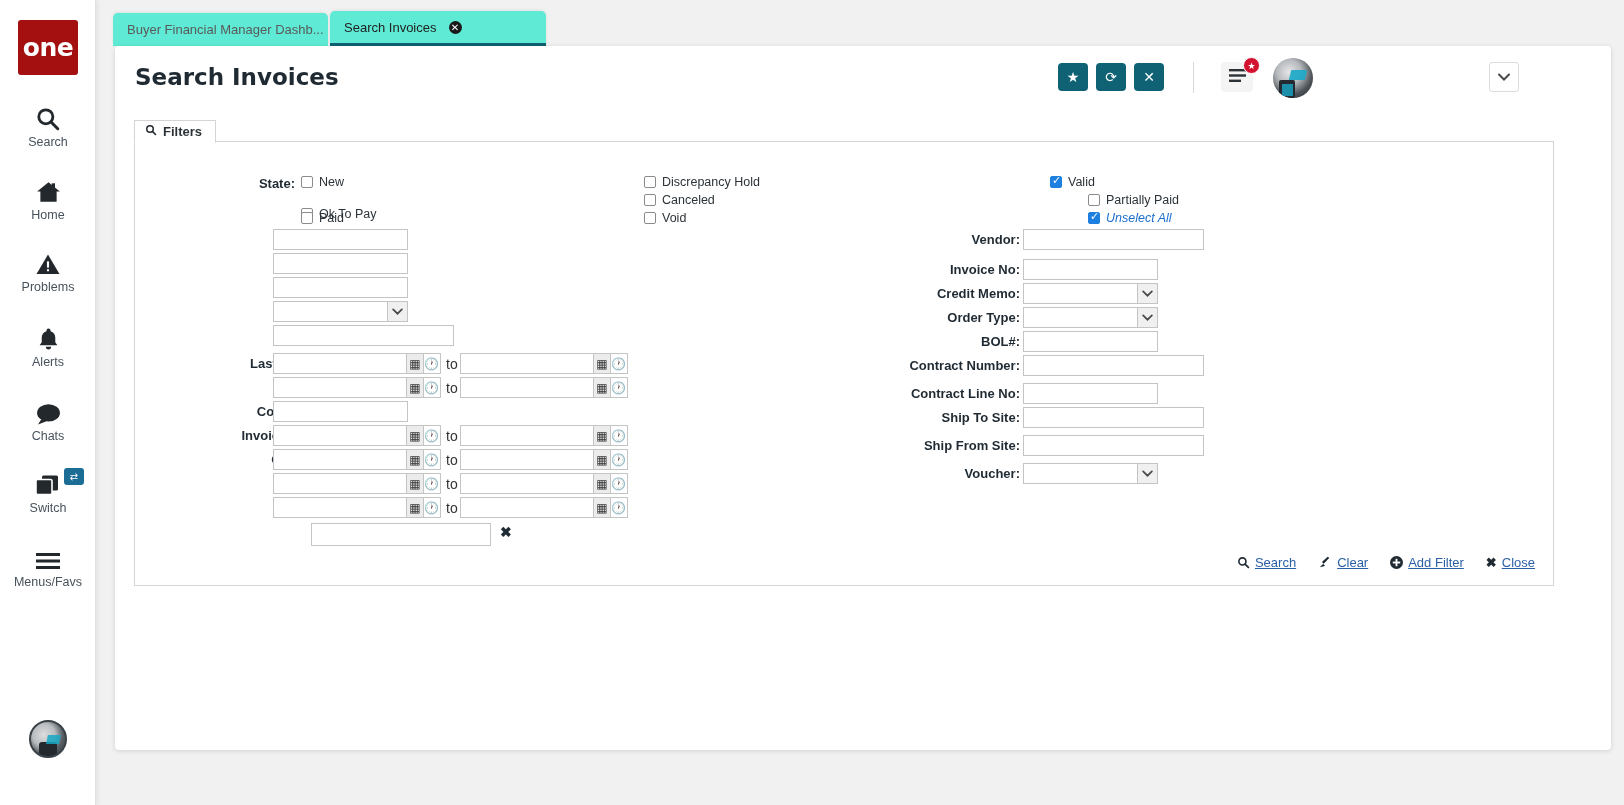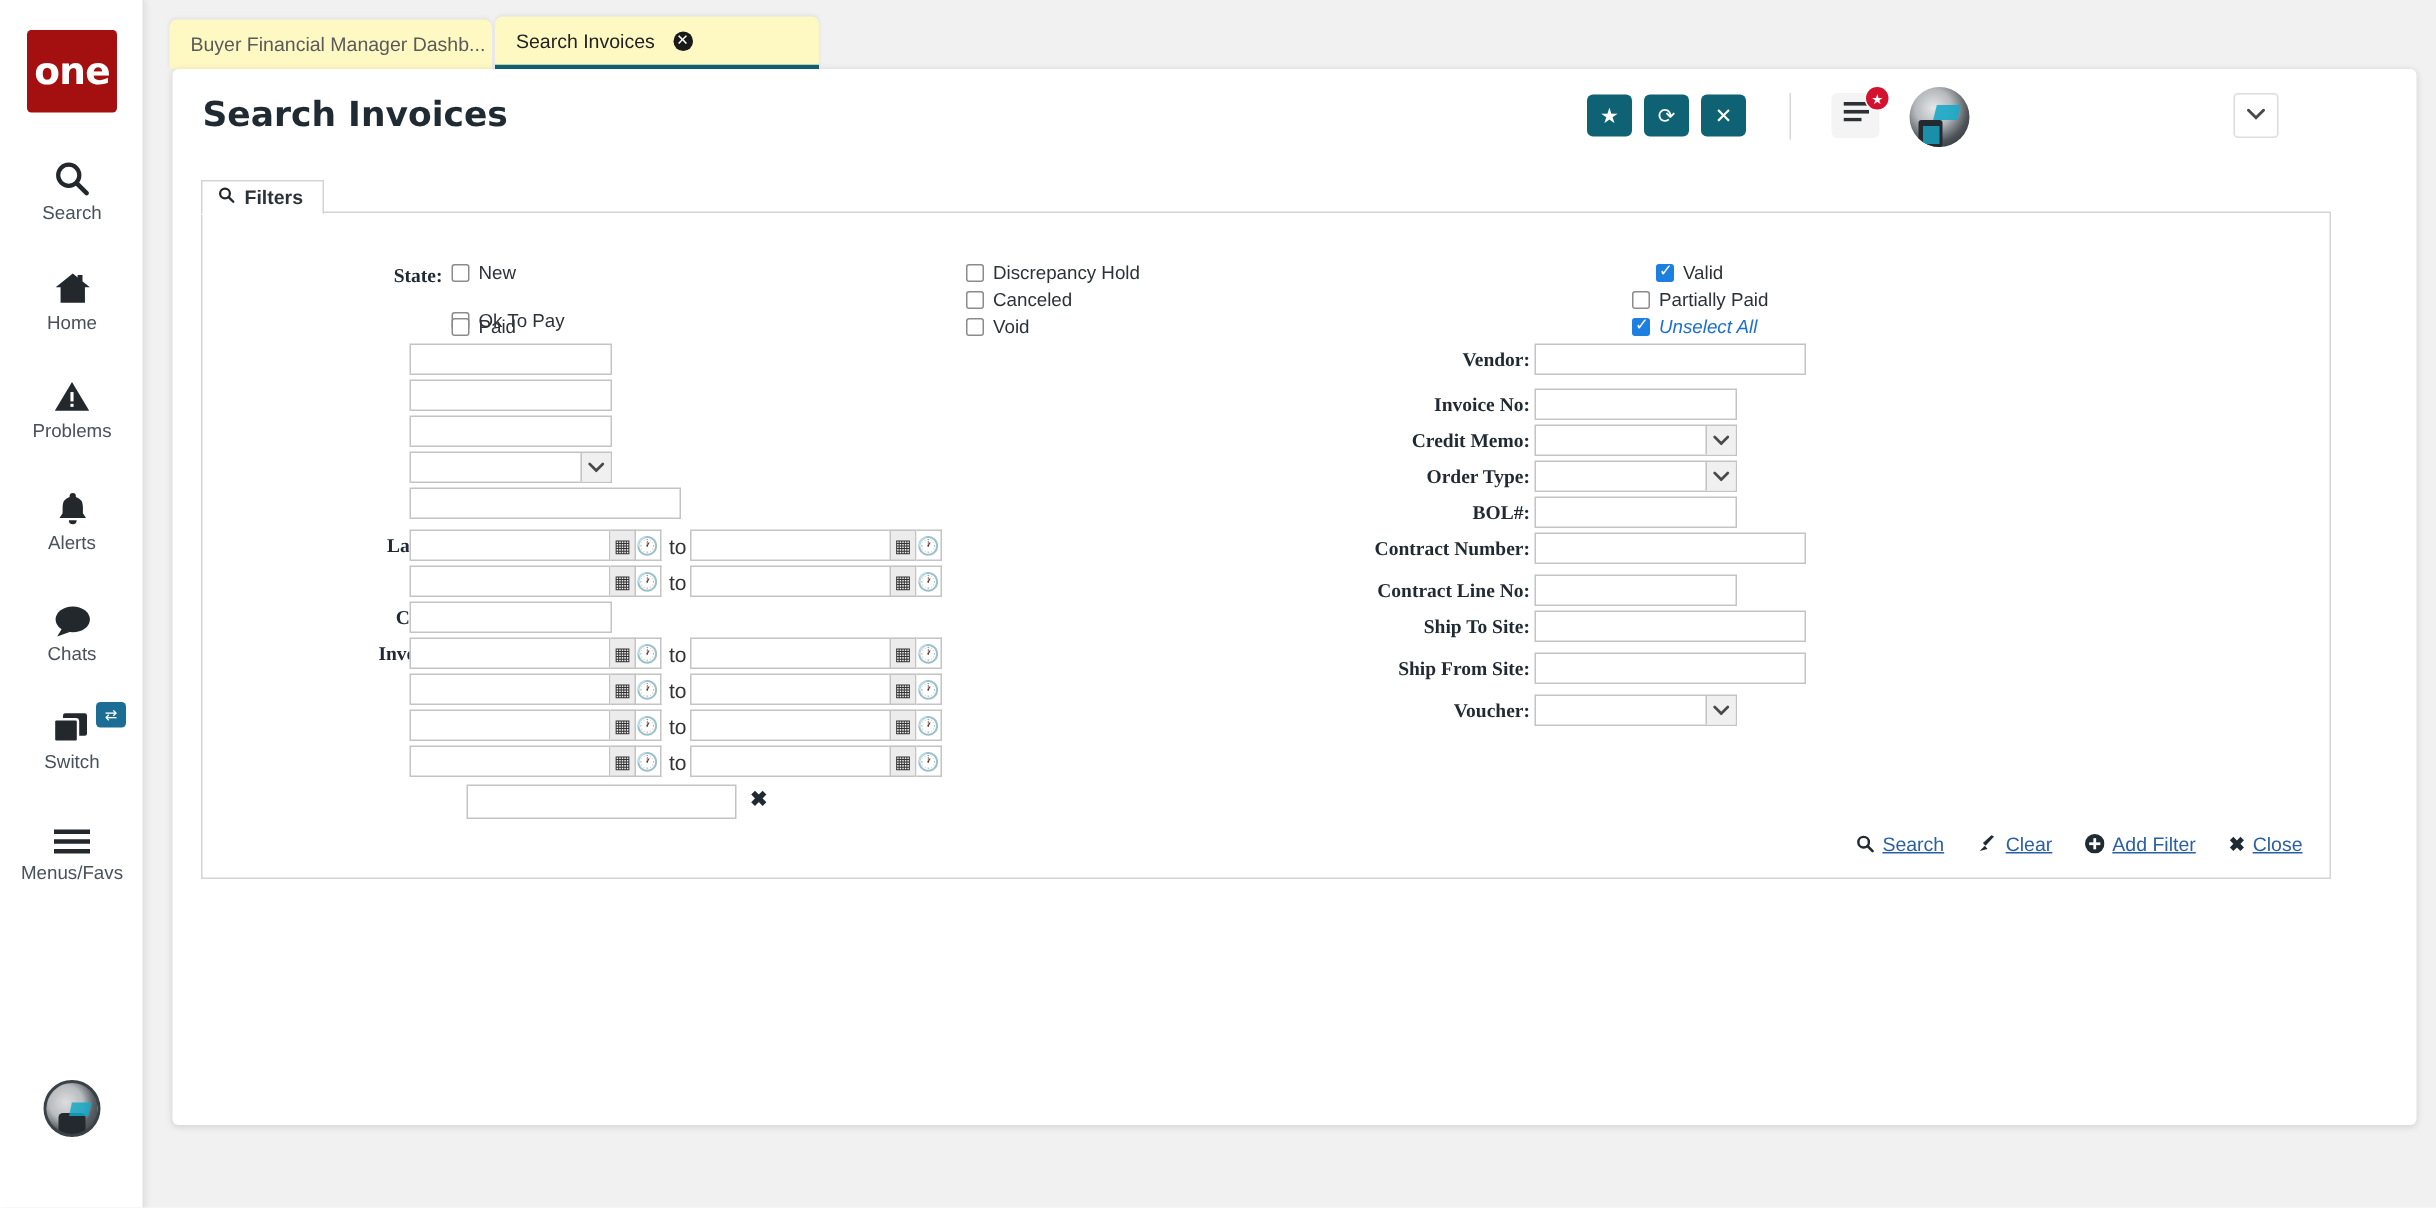--- a/index.html
+++ b/index.html
@@ -62,21 +62,21 @@
     background: #23292e; border-radius: 3px;
   }
 
   
   #tabstrip {
     position: absolute; left: 96px; top: 0; right: 0; height: 46px;
     background: #f1f1f1;
   }
   .tab {
     position: absolute; top: 13px; height: 33px;
-    background: #fef9c3; border-radius: 5px 5px 0 0;
+    background: #5eead4; border-radius: 5px 5px 0 0;
     display: flex; align-items: center;
     padding: 0 10px 0 14px;
     cursor: pointer;
     box-shadow: 0 -1px 3px rgba(0,0,0,0.07);
   }
   .tab .tab-label { font-size: 13px; color: #5a5a5a; white-space: nowrap; }
   .tab.active { top: 11px; height: 35px; border-bottom: 3px solid #0f6273; }
   .tab.active .tab-label { color: #222; }
   .tab-close {
     margin-left: 12px; width: 13px; height: 13px; border-radius: 50%;
@@ -181,21 +181,21 @@
     background: #fff;
     border: 1px solid #d4d4d4; border-bottom: 1px solid #fff;
     display: flex; align-items: center; gap: 6px;
     font-size: 13px; font-weight: bold; color: #2c3338;
     cursor: pointer;
   }
 
   .fld-label {
     position: absolute; text-align: right;
     font-size: 13px; font-weight: bold; color: #1f2a33;
-    font-family: Liberation Serif, serif;
+    font-family: Liberation Sans, sans-serif;
     white-space: nowrap;
   }
   .txtin {
     position: absolute; height: 21px;
     border: 1px solid #c4c4c4; background: #fff;
     font-size: 13px; padding: 0 4px; color: #222;
     font-family: "Liberation Sans", sans-serif;
   }
   .selin {
     position: absolute; height: 21px;
@@ -424,21 +424,21 @@
     </div>
     <div class="cbrow" style="left:509px; top:51px;">
       <span class="cbox"></span>
       <span class="cblabel">Canceled</span>
     </div>
     <div class="cbrow" style="left:509px; top:69px;">
       <span class="cbox"></span>
       <span class="cblabel">Void</span>
     </div>
 
-    <div class="cbrow" style="left:969px; top:33px;">
+    <div class="cbrow" style="left:915px; top:33px;">
       <span class="cbox checked"></span>
       <span class="cblabel">Valid</span>
     </div>
     <div class="cbrow" style="left:953px; top:51px;">
       <span class="cbox"></span>
       <span class="cblabel">Partially Paid</span>
     </div>
     <div class="cbrow" style="left:953px; top:69px;">
       <span class="cbox checked"></span>
       <span class="cblabel link">Unselect All</span>

